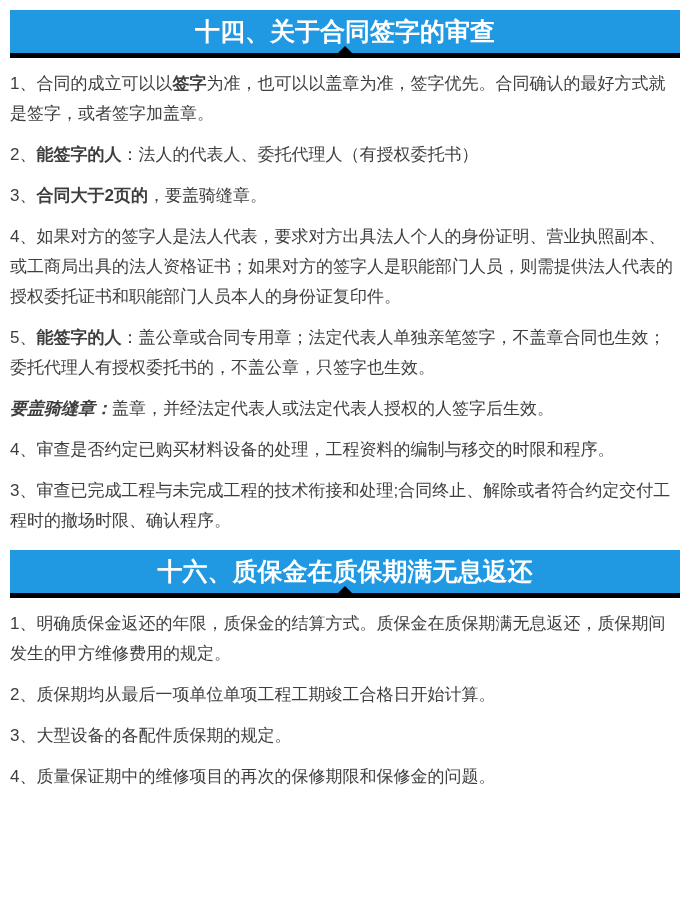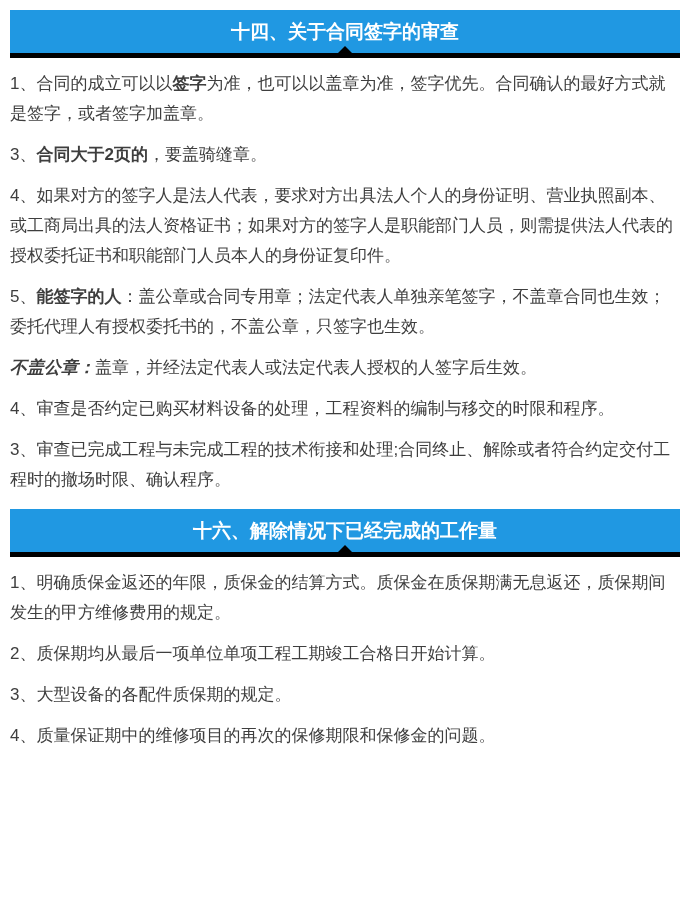--- a/index.html
+++ b/index.html
@@ -17,21 +17,21 @@
     }
     .section-header {
       position: relative;
       background: var(--header-bg, #2098e2);
       border-bottom: 5px solid var(--rule-color, #000000);
       height: 43px;
       line-height: 43px;
       text-align: center;
       color: var(--header-text, #ffffff);
       font-weight: bold;
-      font-size: 19px;
+      font-size: 25px;
       margin-top: 14px;
     }
     .section:first-child .section-header {
       margin-top: 0;
     }
     .triangle-up {
       position: absolute;
       bottom: 0;
       left: 50%;
       margin-left: -7px;
@@ -54,30 +54,31 @@
     .run.i { font-style: italic; }
   </style>
 </head>
 <body>
 
 <div class="page">
   <div id="sections">
       <section class="section">
         <div class="section-header"><span>十四、关于合同签字的审查</span><span class="triangle-up"></span></div>
         <p class="para"><span class="run">1、合同的成立可以以</span><span class="run b">签字</span><span class="run">为准，也可以以盖章为准，签字优先。合同确认的最好方式就是签字，或者签字加盖章。</span></p>
+        <p class="para"><span class="run">2、</span><span class="run b">能签字的人</span><span class="run">：法人的代表人、委托代理人（有授权委托书）</span></p>
         <p class="para"><span class="run">3、</span><span class="run b">合同大于2页的</span><span class="run">，要盖骑缝章。</span></p>
         <p class="para"><span class="run">4、如果对方的签字人是法人代表，要求对方出具法人个人的身份证明、营业执照副本、或工商局出具的法人资格证书；如果对方的签字人是职能部门人员，则需提供法人代表的授权委托证书和职能部门人员本人的身份证复印件。</span></p>
         <p class="para"><span class="run">5、</span><span class="run b">能签字的人</span><span class="run">：盖公章或合同专用章；法定代表人单独亲笔签字，不盖章合同也生效；委托代理人有授权委托书的，不盖公章，只签字也生效。</span></p>
-        <p class="para"><span class="run b i">不盖公章：</span><span class="run">盖章，并经法定代表人或法定代表人授权的人签字后生效。</span></p>
+        <p class="para"><span class="run b i">要盖骑缝章：</span><span class="run">盖章，并经法定代表人或法定代表人授权的人签字后生效。</span></p>
       </section>
       <section class="section">
         <p class="para"><span class="run">4、审查是否约定已购买材料设备的处理，工程资料的编制与移交的时限和程序。</span></p>
         <p class="para"><span class="run">3、审查已完成工程与未完成工程的技术衔接和处理;合同终止、解除或者符合约定交付工程时的撤场时限、确认程序。</span></p>
       </section>
       <section class="section">
-        <div class="section-header"><span>十六、解除情况下已经完成的工作量</span><span class="triangle-up"></span></div>
+        <div class="section-header"><span>十六、质保金在质保期满无息返还</span><span class="triangle-up"></span></div>
         <p class="para"><span class="run">1、明确质保金返还的年限，质保金的结算方式。质保金在质保期满无息返还，质保期间发生的甲方维修费用的规定。</span></p>
         <p class="para"><span class="run">2、质保期均从最后一项单位单项工程工期竣工合格日开始计算。</span></p>
         <p class="para"><span class="run">3、大型设备的各配件质保期的规定。</span></p>
         <p class="para"><span class="run">4、质量保证期中的维修项目的再次的保修期限和保修金的问题。</span></p>
       </section>
     </div>
 </div>
 
 </body></html>

